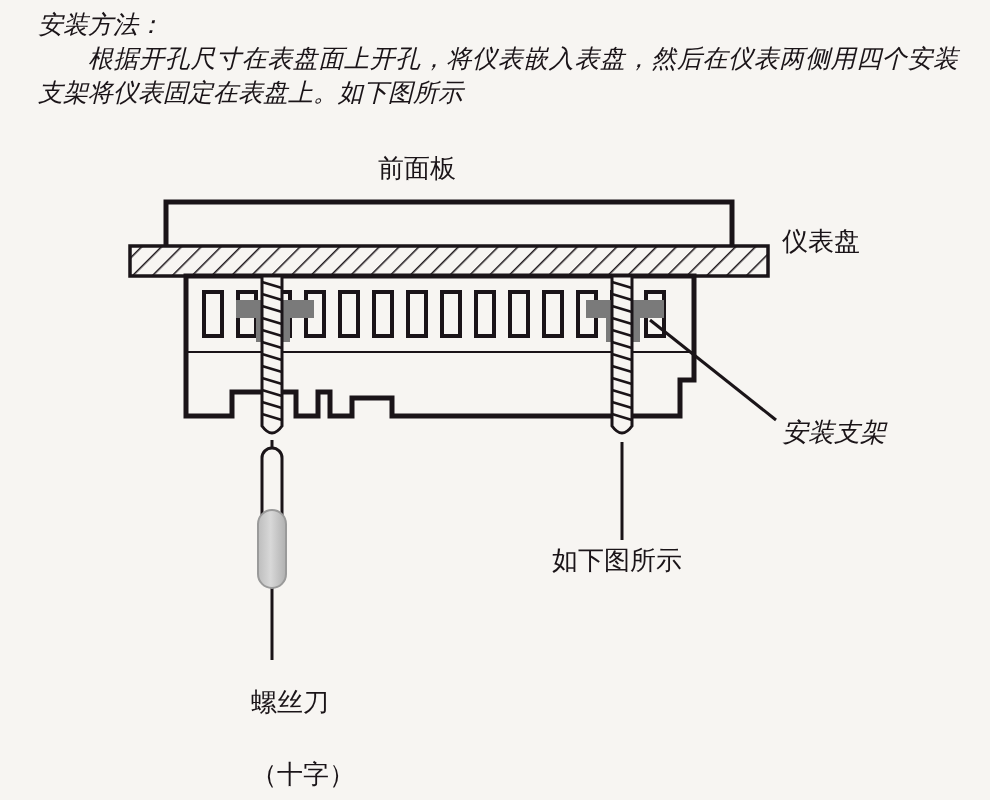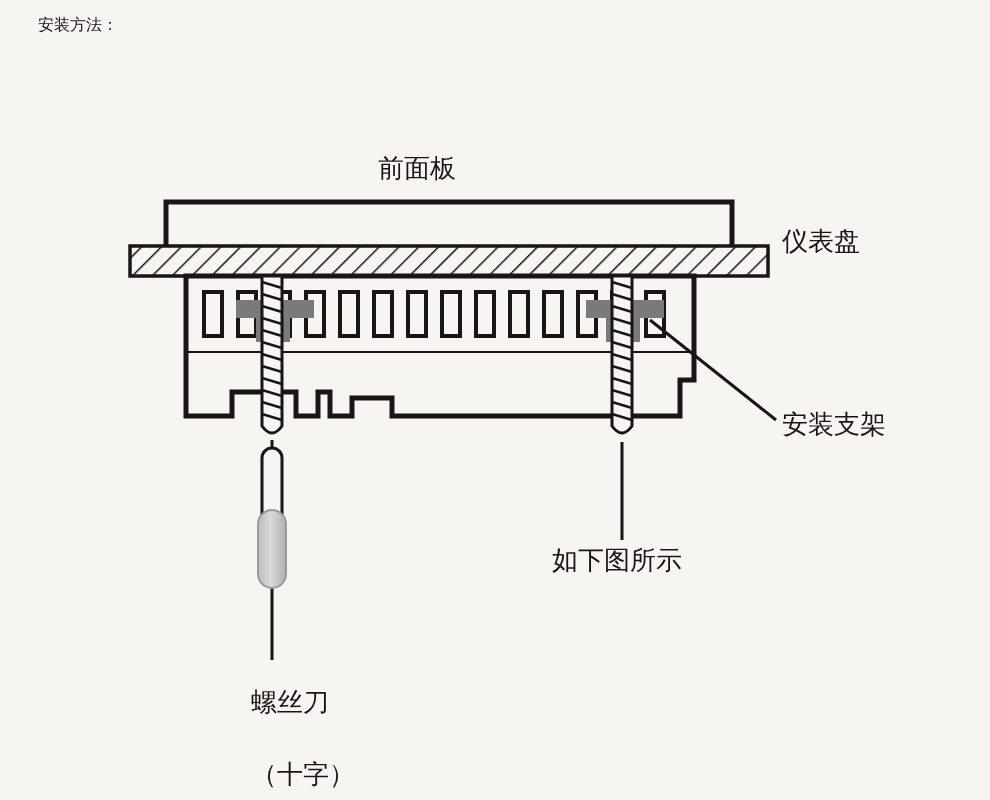--- a/index.html
+++ b/index.html
@@ -13,23 +13,24 @@
     position: relative;
     font-family: "DejaVu Sans", "Liberation Sans", sans-serif;
     color: #1a1418;
     overflow: hidden;
   }
   .doc-text {
     position: absolute;
     left: 38px;
     top: 8px;
     width: 920px;
-    font-size: 16px;
+    font-size: 25px;
     line-height: 34px;
     color: #1a1418;
+    font-style: italic;
   }
   .doc-text .line1 { display: block; }
   .doc-text .para {
     display: block;
     text-indent: 2em;
     text-align: justify;
   }
   .diagram-wrap {
     position: absolute;
     left: 0;
@@ -39,30 +40,31 @@
   }
   .label {
     position: absolute;
     font-size: 26px;
     color: #1a1418;
     white-space: pre;
     line-height: 36px;
   }
   #label-front-panel { left: 378px; top: 20px; }
   #label-meter-plate { left: 782px; top: 93px; }
-  #label-bracket    { left: 782px; top: 276px; }
+  #label-bracket    { left: 782px; top: 284px; font-style: italic; }
   #label-screw      { left: 552px; top: 412px; }
   #label-driver     { left: 218px; top: 518px; }
   svg { position: absolute; left: 0; top: 0; }
 </style>
 </head>
 <body>
 
 <div class="doc-text">
   <span class="line1">安装方法：</span>
+  <span class="para">根据开孔尺寸在表盘面上开孔，将仪表嵌入表盘，然后在仪表两侧用四个安装支架将仪表固定在表盘上。如下图所示</span>
 </div>
 
 <div class="diagram-wrap">
 
   <svg width="990" height="660" viewBox="0 0 990 660">
     <defs>
       <pattern id="hatch" width="14" height="14" patternTransform="rotate(45)" patternUnits="userSpaceOnUse">
         <rect width="14" height="14" fill="#f7f5f2"></rect>
         <line x1="0" y1="0" x2="0" y2="14" stroke="#1a1418" stroke-width="3"></line>
       </pattern>

